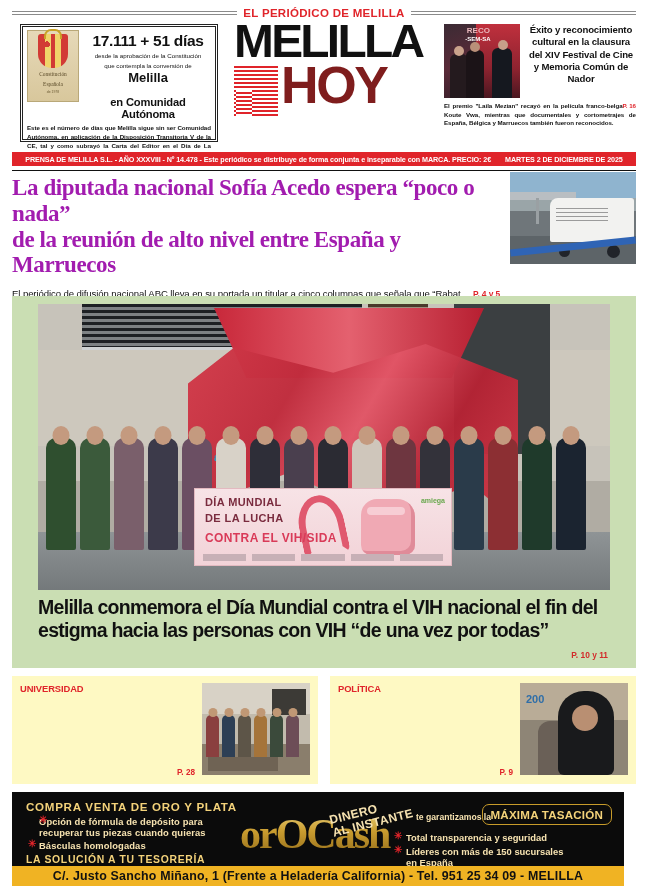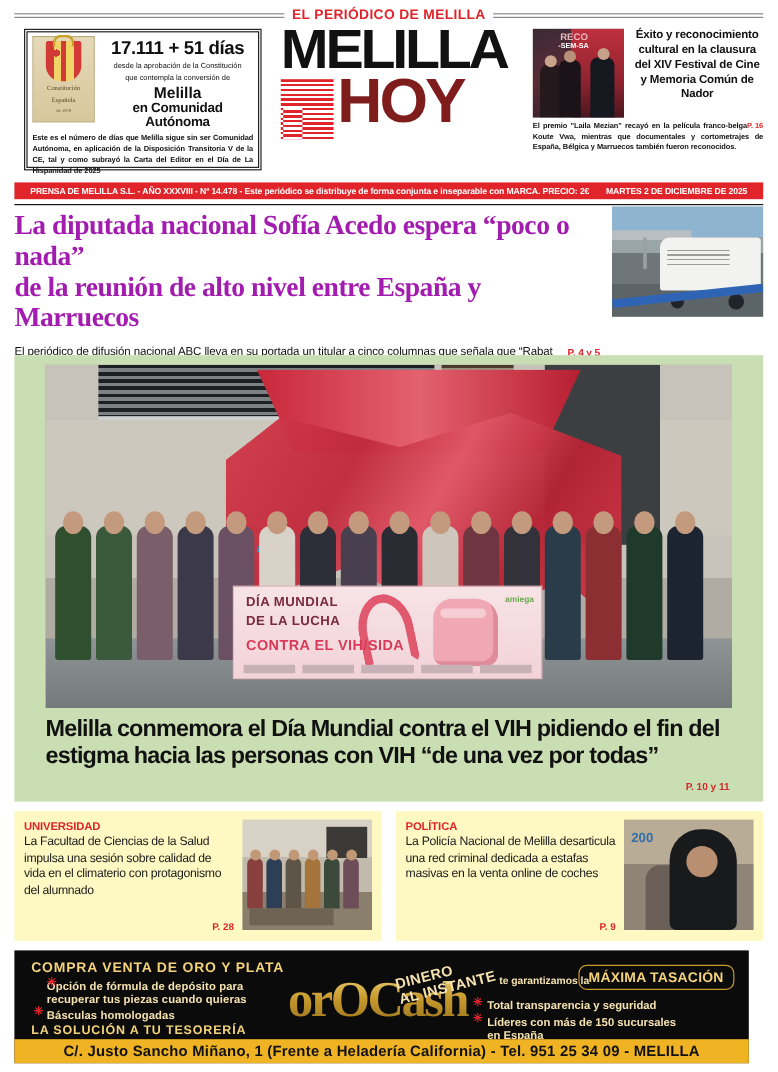--- a/index.html
+++ b/index.html
@@ -49,21 +49,21 @@
   .shield:after{
     content:""; position:absolute; left:50%; top:-5px; transform:translateX(-50%);
     width:14px;height:8px;border:2px solid #c9a227;border-bottom:none;border-radius:7px 7px 0 0;
   }
   .const-cap1 { font-size: 5.4px; color:#5a4a28; margin-top:3px; font-family:"Liberation Serif", serif; text-align:center; line-height:1.25;}
   .const-cap2 { font-size: 3.4px; color:#6b5a33; margin-top:2px; }
   .const-head { flex:1; text-align: center; padding-left: 2px; }
   .const-days { font-size: 15.5px; font-weight: bold; color:#111; letter-spacing:-.3px; line-height:1; margin-top:3px; }
   .const-l1, .const-l2 { font-size: 6.2px; color:#111; margin-top:3px; line-height:1.2; }
   .const-mel { font-size: 13px; font-weight: bold; color:#111; margin-top:2px; line-height:1; }
-  .const-aut { font-size: 11.2px; font-weight: bold; color:#111; margin-top:1px; letter-spacing:-.2px; line-height:1; }
+  .const-aut { font-size: 11.2px; font-weight: bold; color:#111; margin-top:13px; letter-spacing:-.2px; line-height:1; }
   .const-body {
     margin-top: 4px; font-size: 6.2px; line-height: 1.45; color:#111;
     font-weight: bold; text-align: justify; letter-spacing:-.05px;
   }
 
   
   .logo { position: absolute; left: 222px; top: 0px; width: 196px; height: 122px; }
   .logo-mel {
     font-size: 46px; font-weight: bold; letter-spacing: -2.6px;
     color: #111; line-height: .86; font-family: "Liberation Sans", sans-serif;
@@ -434,32 +434,31 @@
           <i></i>
           <i></i>
           <i></i>
           <i></i>
           <i></i>
         </div>
       </div>
     </div>
 
     <div class="green-head">
-      <div>Melilla conmemora el Día Mundial contra el VIH pidiendo el fin del</div>
+      <div>Melilla conmemora el Día Mundial contra el VIH nacional el fin del</div>
       <div>estigma hacia las personas con VIH “de una vez por todas”</div>
     </div>
     <div class="green-page">P. 10 y 11</div>
   </div>
 
   <div class="boxes">
 
     <div class="nbox">
       <div class="nb-text">
         <div class="nb-kicker">UNIVERSIDAD</div>
-        <div class="nb-body">La Facultad de Ciencias de la Salud impulsa una sesión sobre calidad de vida en el climaterio con protagonismo del alumnado</div>
         <div class="nb-page">P. 28</div>
       </div>
       <div class="nb-photo ph-uni">
         <div class="board"></div>
         <div class="grp" style="left:4px;background:#8a3f3f;">
             <span class="grph"></span>
           </div>
         <div class="grp" style="left:20px;background:#2d3f55;">
             <span class="grph"></span>
           </div>
@@ -475,21 +474,20 @@
         <div class="grp" style="left:84px;background:#6d4d57;">
             <span class="grph"></span>
           </div>
         <div class="tbl"></div>
       </div>
     </div>
 
     <div class="nbox">
       <div class="nb-text">
         <div class="nb-kicker">POLÍTICA</div>
-        <div class="nb-body">La Policía Nacional de Melilla desarticula una red criminal dedicada a estafas masivas en la venta online de coches</div>
         <div class="nb-page">P. 9</div>
       </div>
       <div class="nb-photo ph-pol">
         <div class="logo200">200</div>
         <div class="kid"></div>
         <div class="hood"></div>
         <div class="face"></div>
       </div>
     </div>
   </div>

